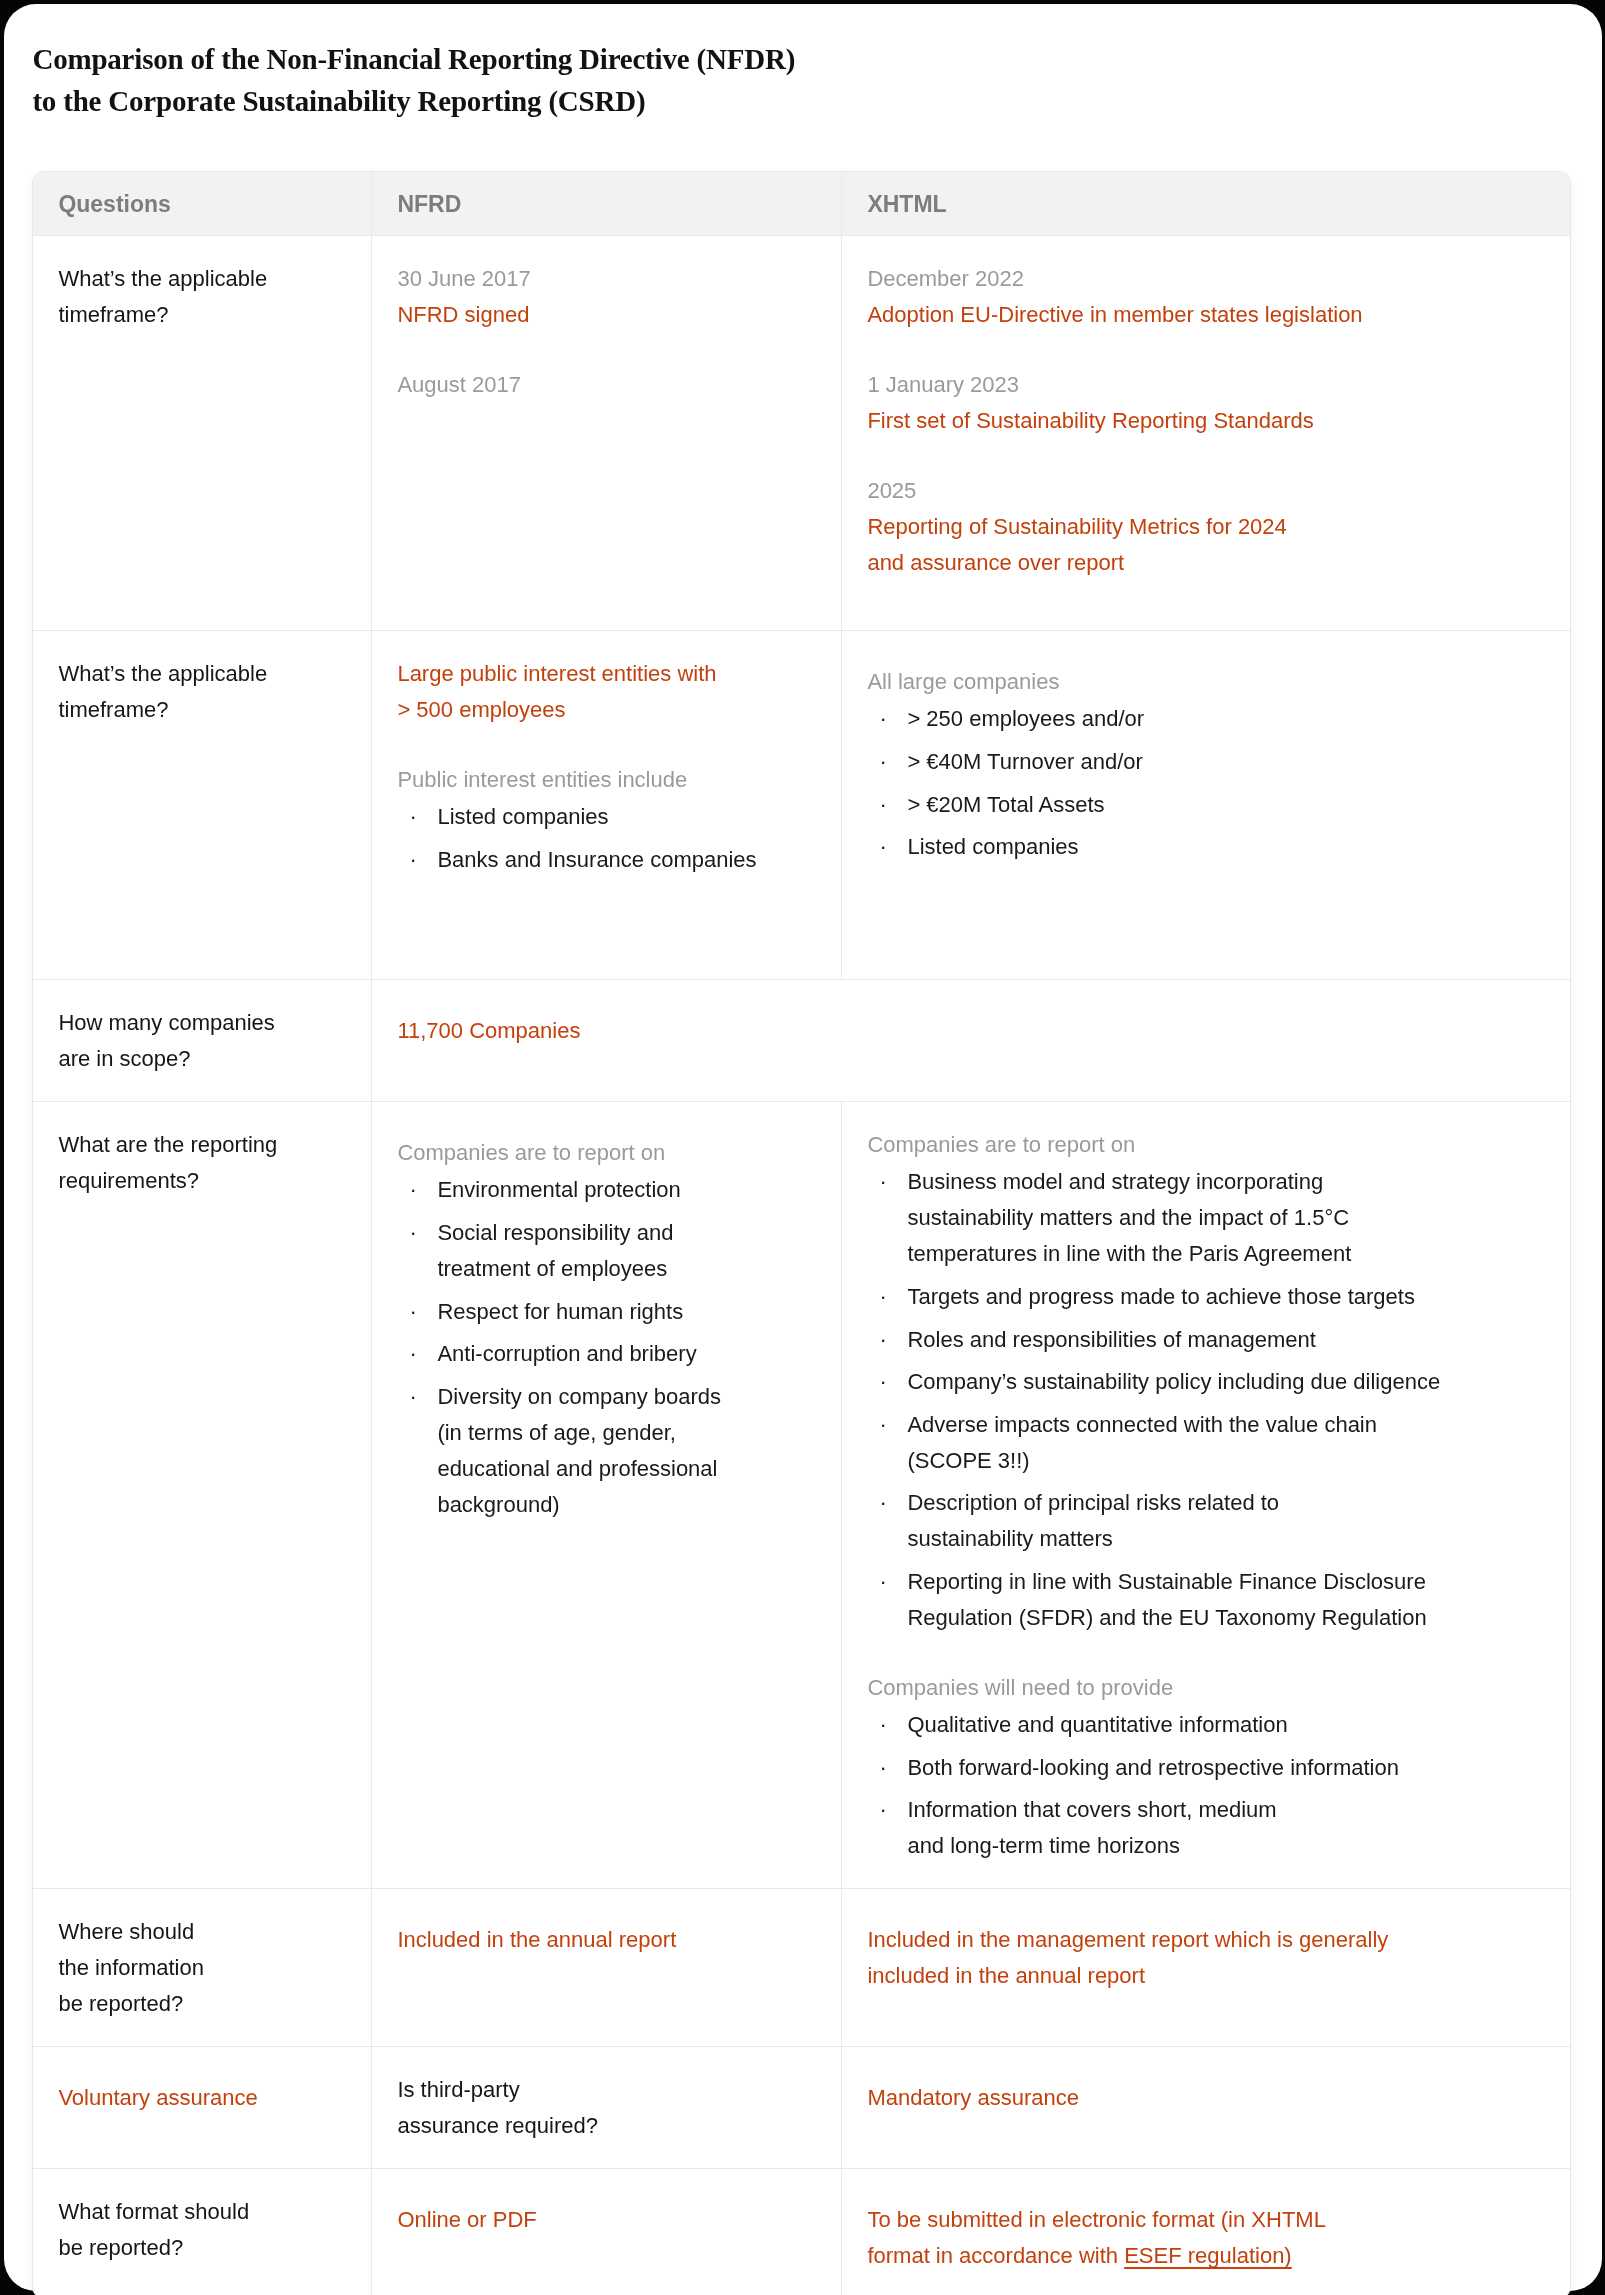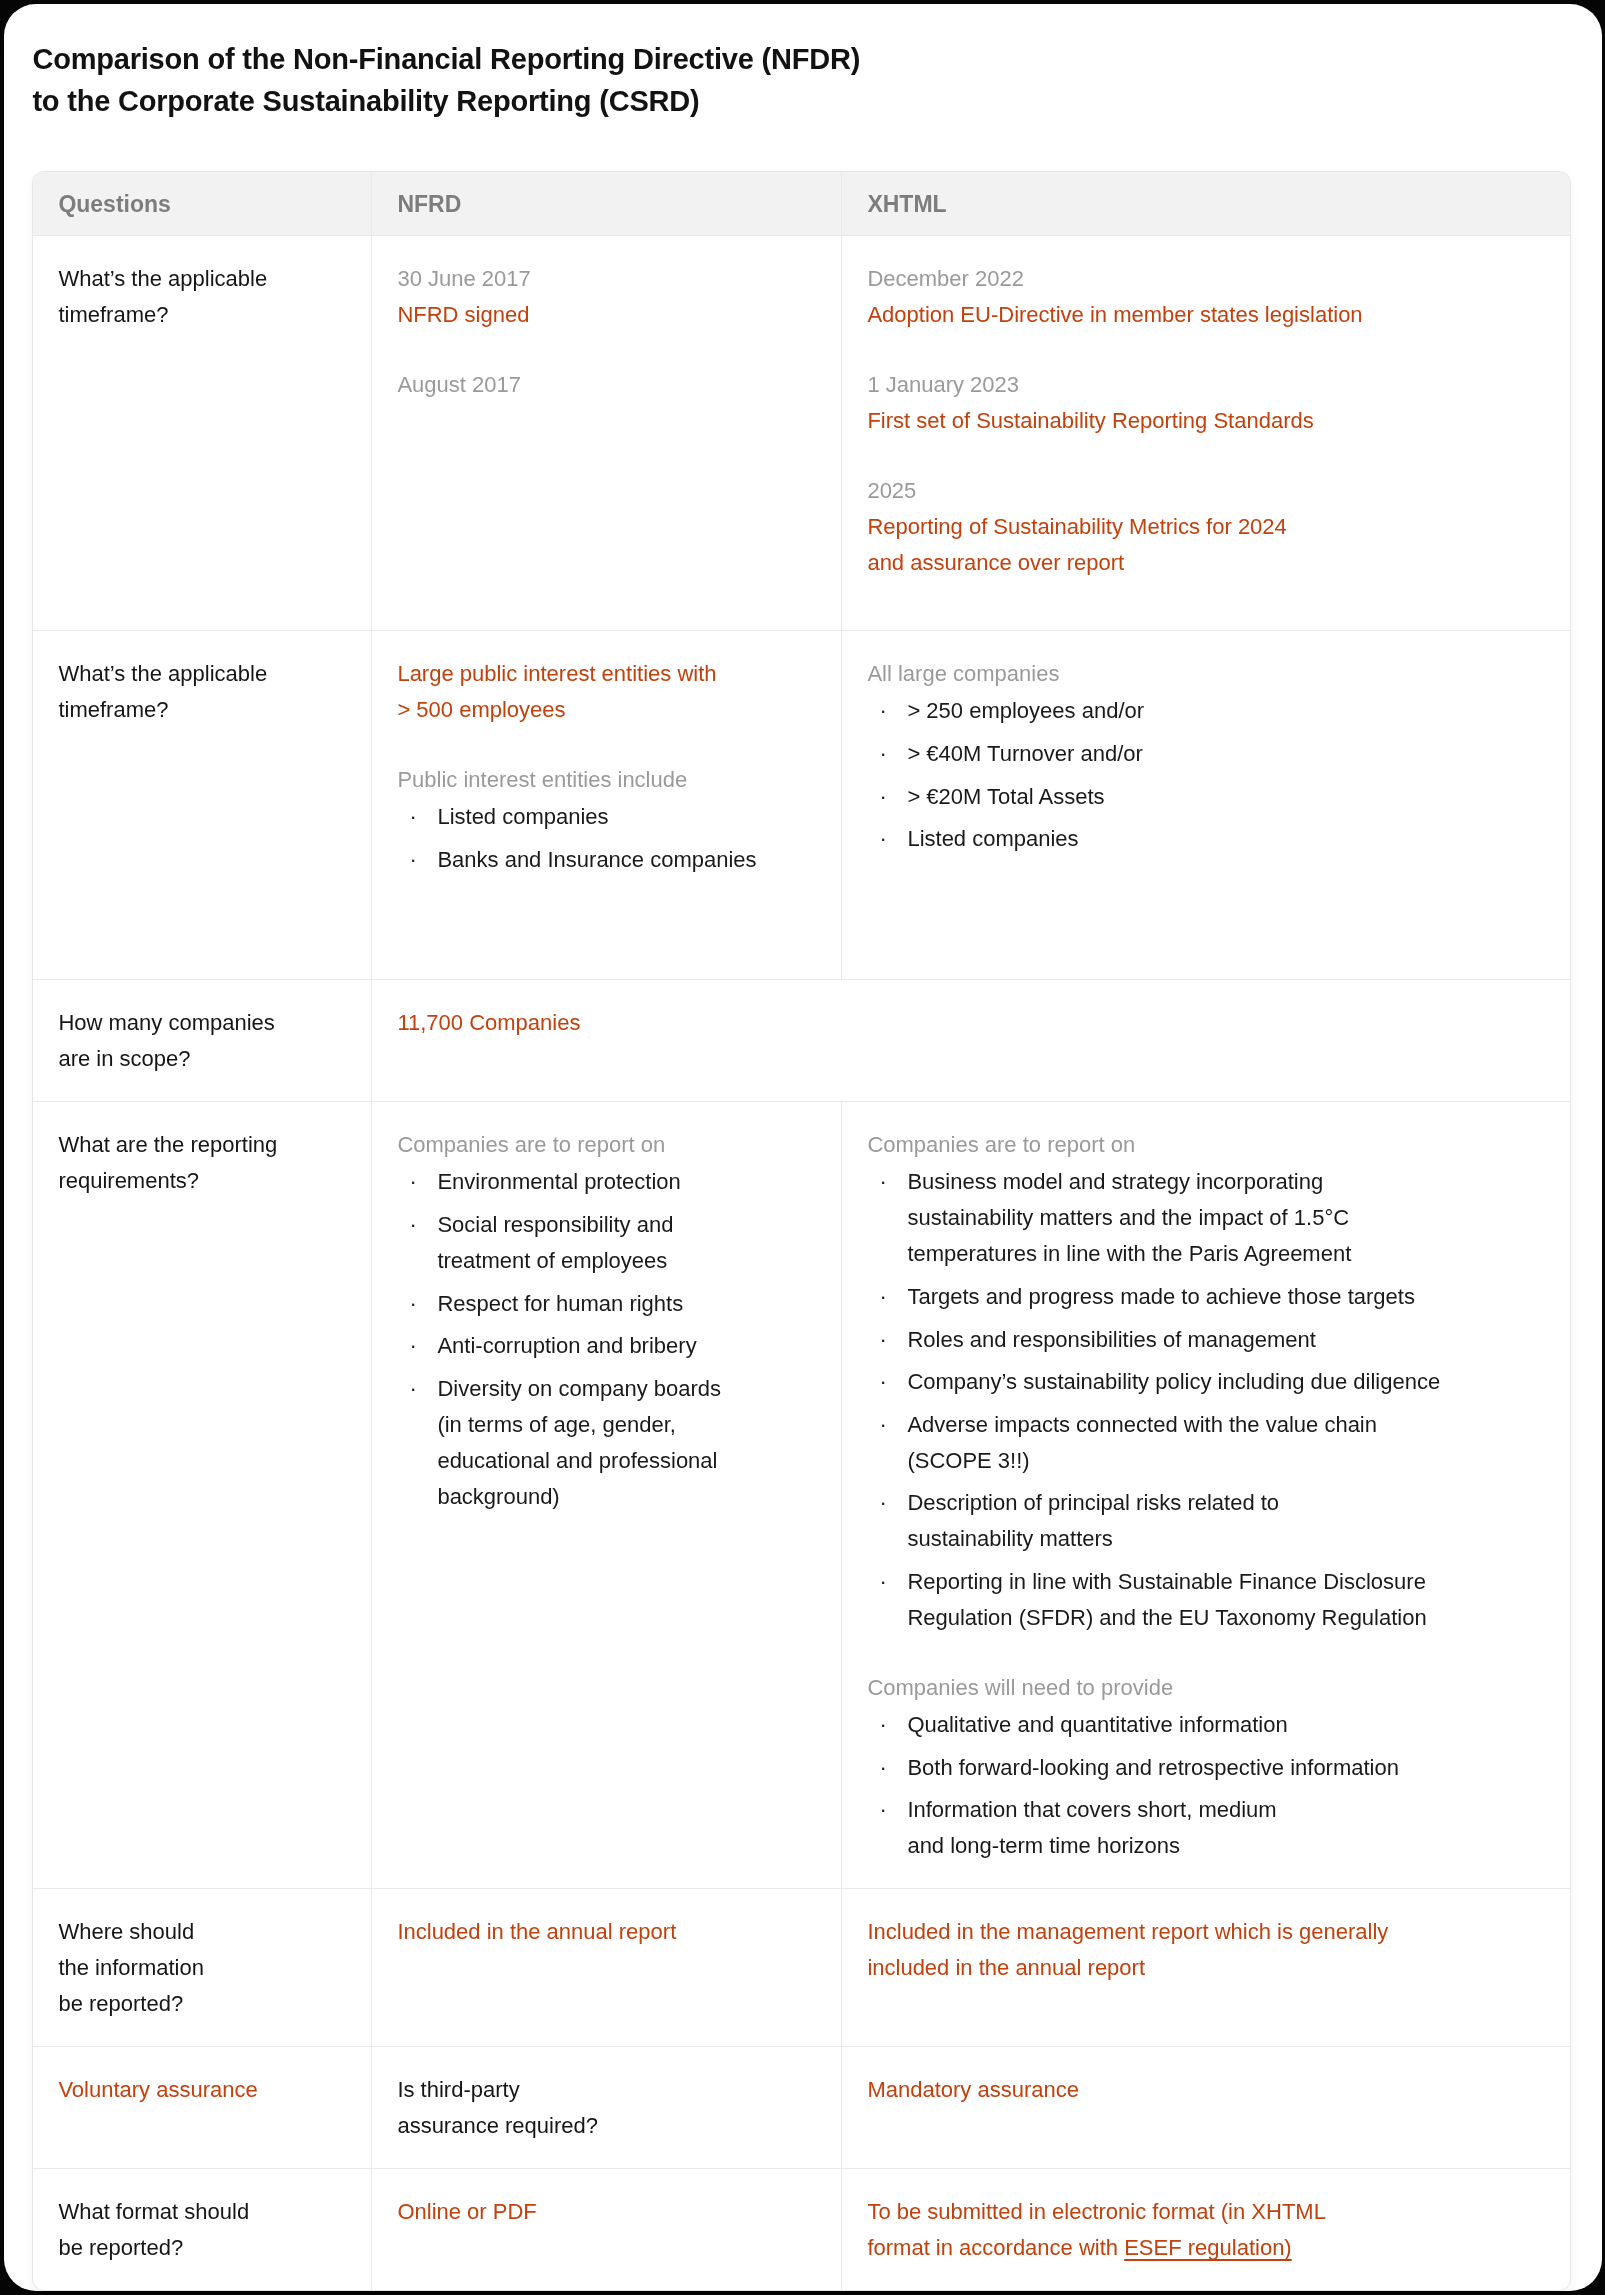--- a/index.html
+++ b/index.html
@@ -18,21 +18,21 @@
     box-shadow:0 5.5px 25px rgba(0,0,0,0.35);
     padding:34px 28px 0 28px;
   }
   .page-title {
     color:#121212;
     font-size:29px;
     line-height:42px;
     font-weight:700;
     letter-spacing:-0.2px;
   }
-  .page-title span { display:block; }
+  .page-title span { display:block;font-family:Liberation Serif, serif; }
 
   .table {
     margin-top:49px;
     width:1539px;
     border:1.1px solid #e7e7e7;
     border-radius:12px;
     overflow:hidden;
     background:#ffffff;
     box-shadow:0 4.4px 9.8px rgba(0,0,0,0.05);
   }
@@ -65,21 +65,21 @@
   .r0 { min-height:395px; }
   .r1 { min-height:349px; }
   .r2 { min-height:113px; }
   .r3 { min-height:785px; }
   .r4 { min-height:151px; }
   .r5 { min-height:112px; }
   .r6 { min-height:110px; }
 
   .question { white-space:pre-line; color:#161616; }
   .group { margin-bottom:34px; }
-  .group:last-child { margin-bottom:0; }
+  .group:last-child { margin-bottom:0;margin-top:8px; }
   .label { color:#9a9a9a; white-space:pre-line; }
   .text  { color:#c2410c; white-space:pre-line; }
   .bullets { margin-top:1.1px; }
   .bullet-item {
     display:flex;
     align-items:flex-start;
     padding-left:12px;
     margin-bottom:6.6px;
   }
   .bullet-item:last-child { margin-bottom:0; }

